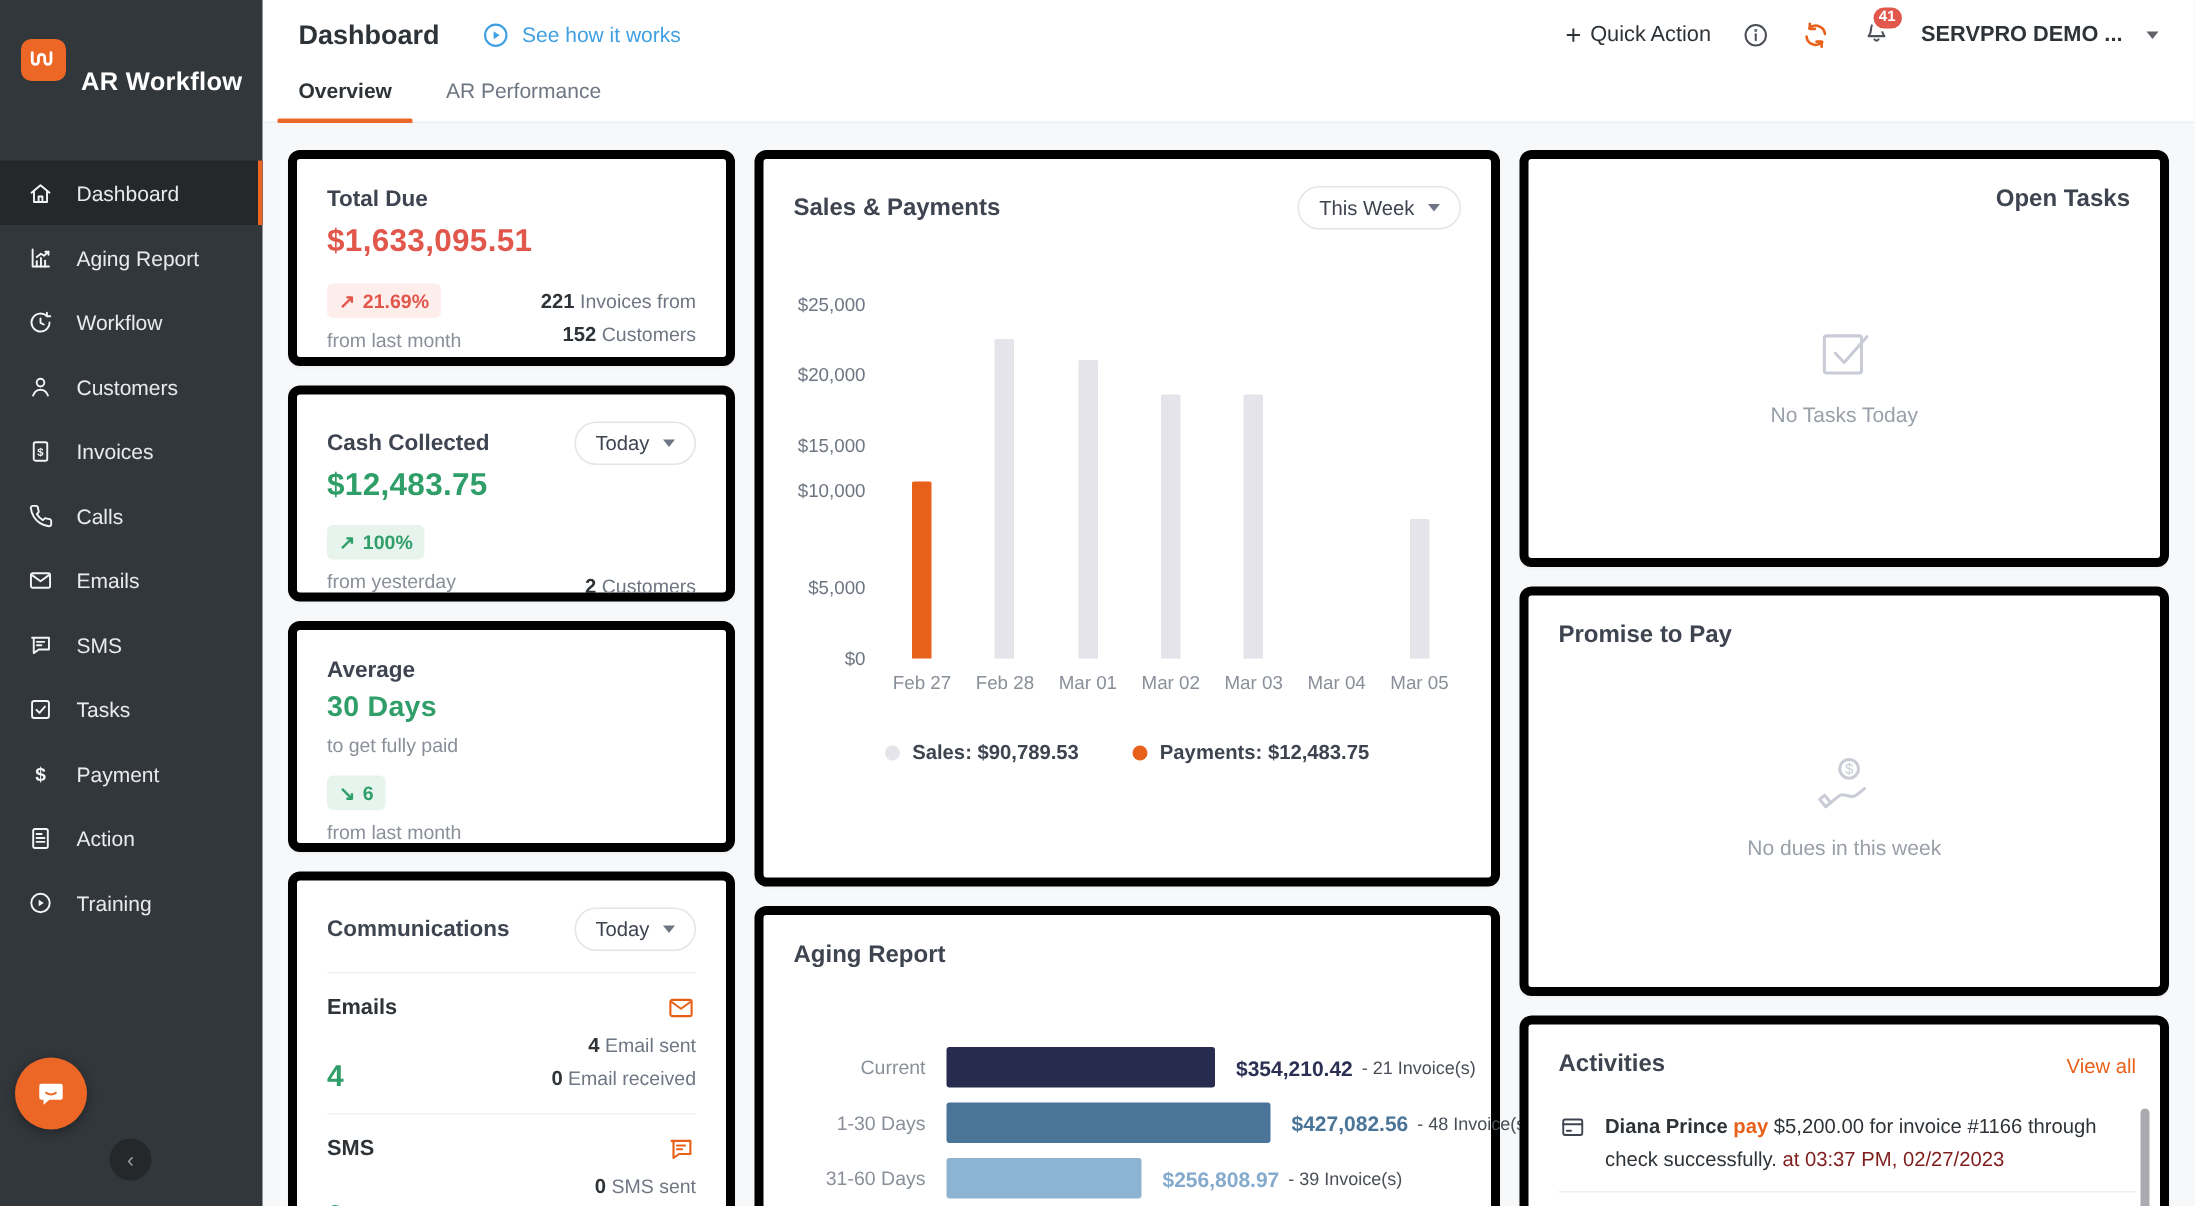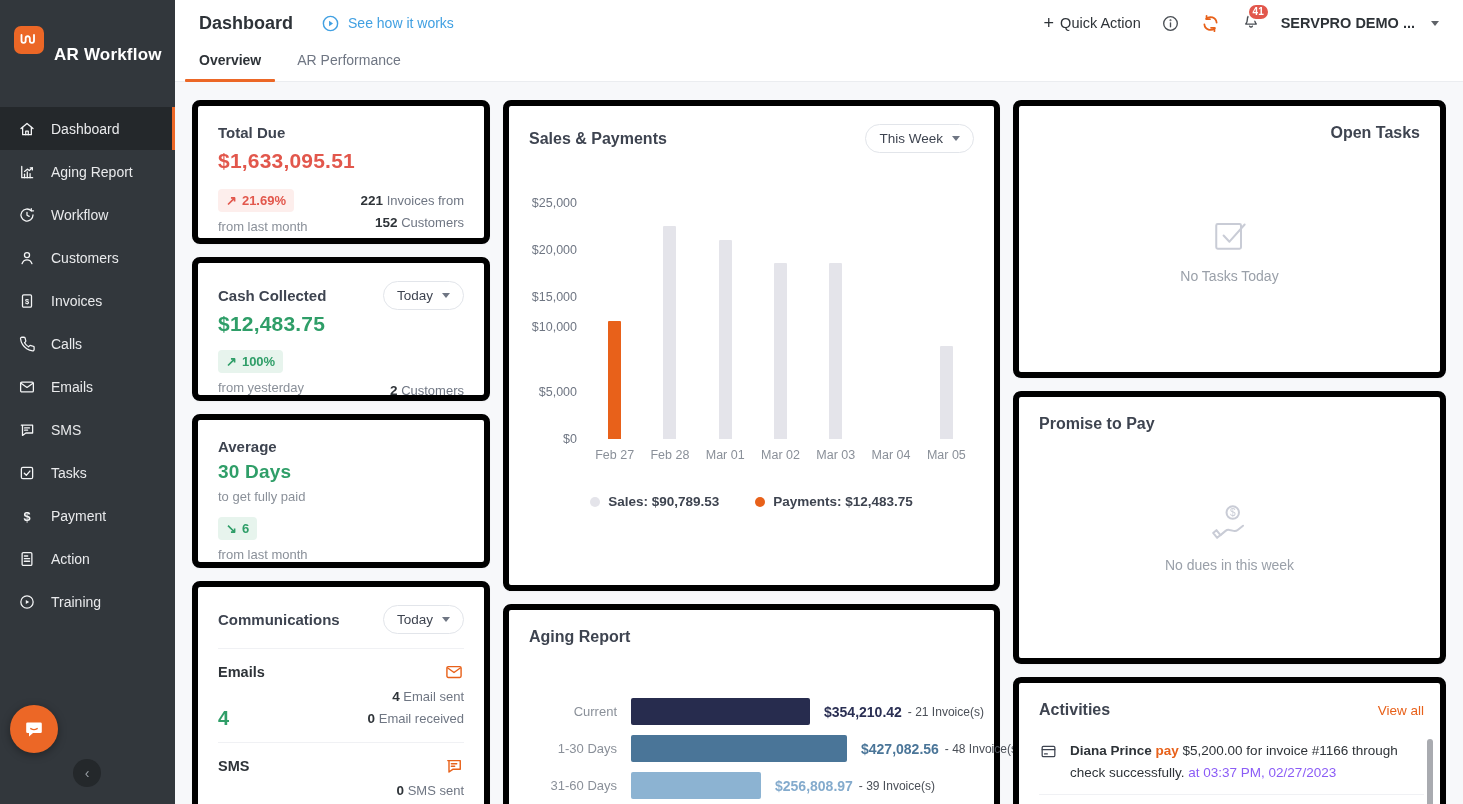--- a/index.html
+++ b/index.html
@@ -106,21 +106,21 @@
 
   
   .activities { position:relative; padding-right:16px; }
   .view-all { color:#e8611a; font-size:13.5px; cursor:pointer; }
   .act-list { margin-top:10px; }
   .act-item { display:flex; gap:12px; padding:11px 0; border-bottom:1px solid #f0f1f4; }
   .act-icon { width:19px; height:19px; display:inline-flex; color:#3e4450; flex:none; margin-top:2px; }
   .act-text { font-size:13.5px; line-height:1.6; color:#2e3338; }
   .act-text .name { font-weight:700; }
   .act-text .action { color:#e8611a; font-weight:700; }
-  .act-text .time { color:#8b5cf6; }
+  .act-text .time { color:#7f1d1d; }
   .act-scrollbar { position:absolute; right:7px; top:56px; width:6px; height:74px; background:#a9abb0; border-radius:3px; cursor:pointer; }
 
   .icon svg, .hicon svg, .comm-icon svg, .empty-icon svg, .act-icon svg { width:100%; height:100%; }
 </style>
 </head>
 <body>
 
 <aside class="sidebar">
   <div class="logo-row">
     <span class="logo-mark">

